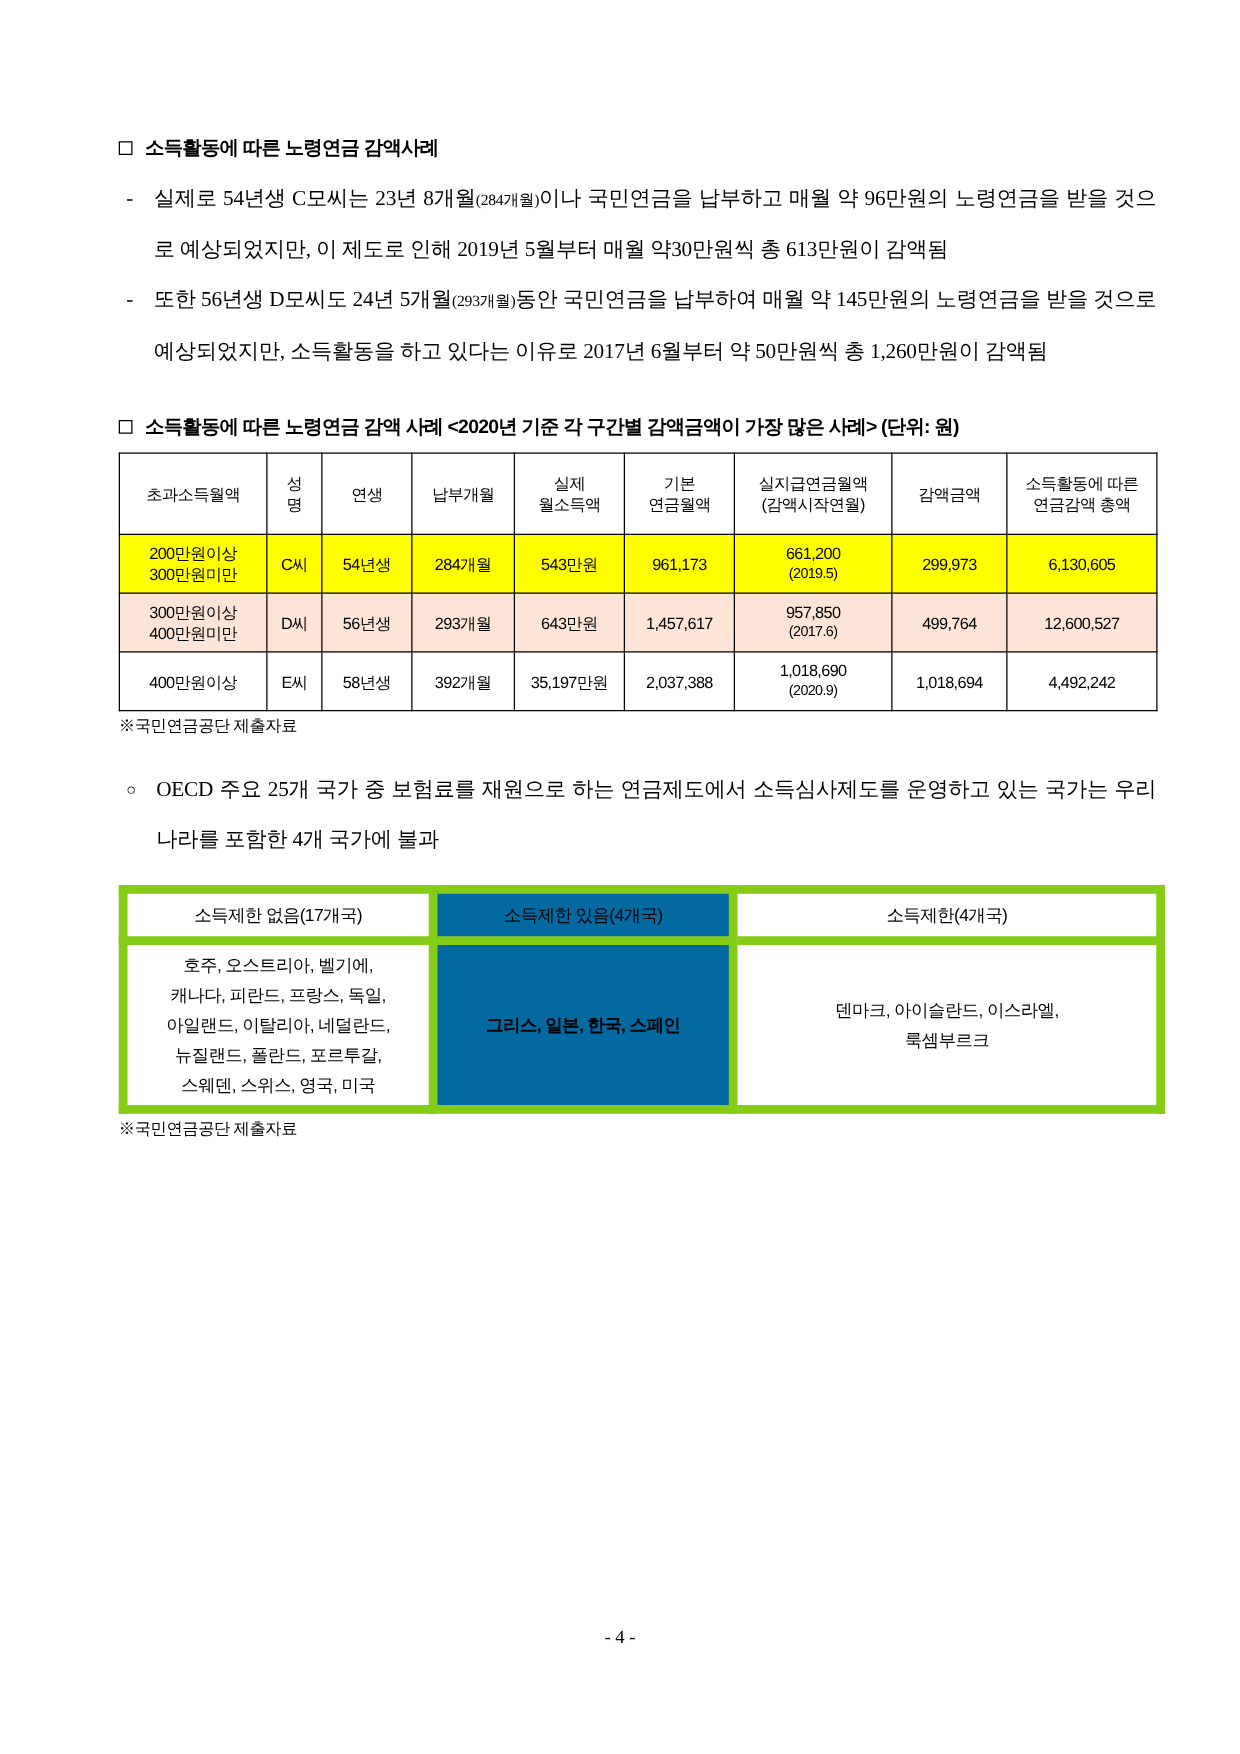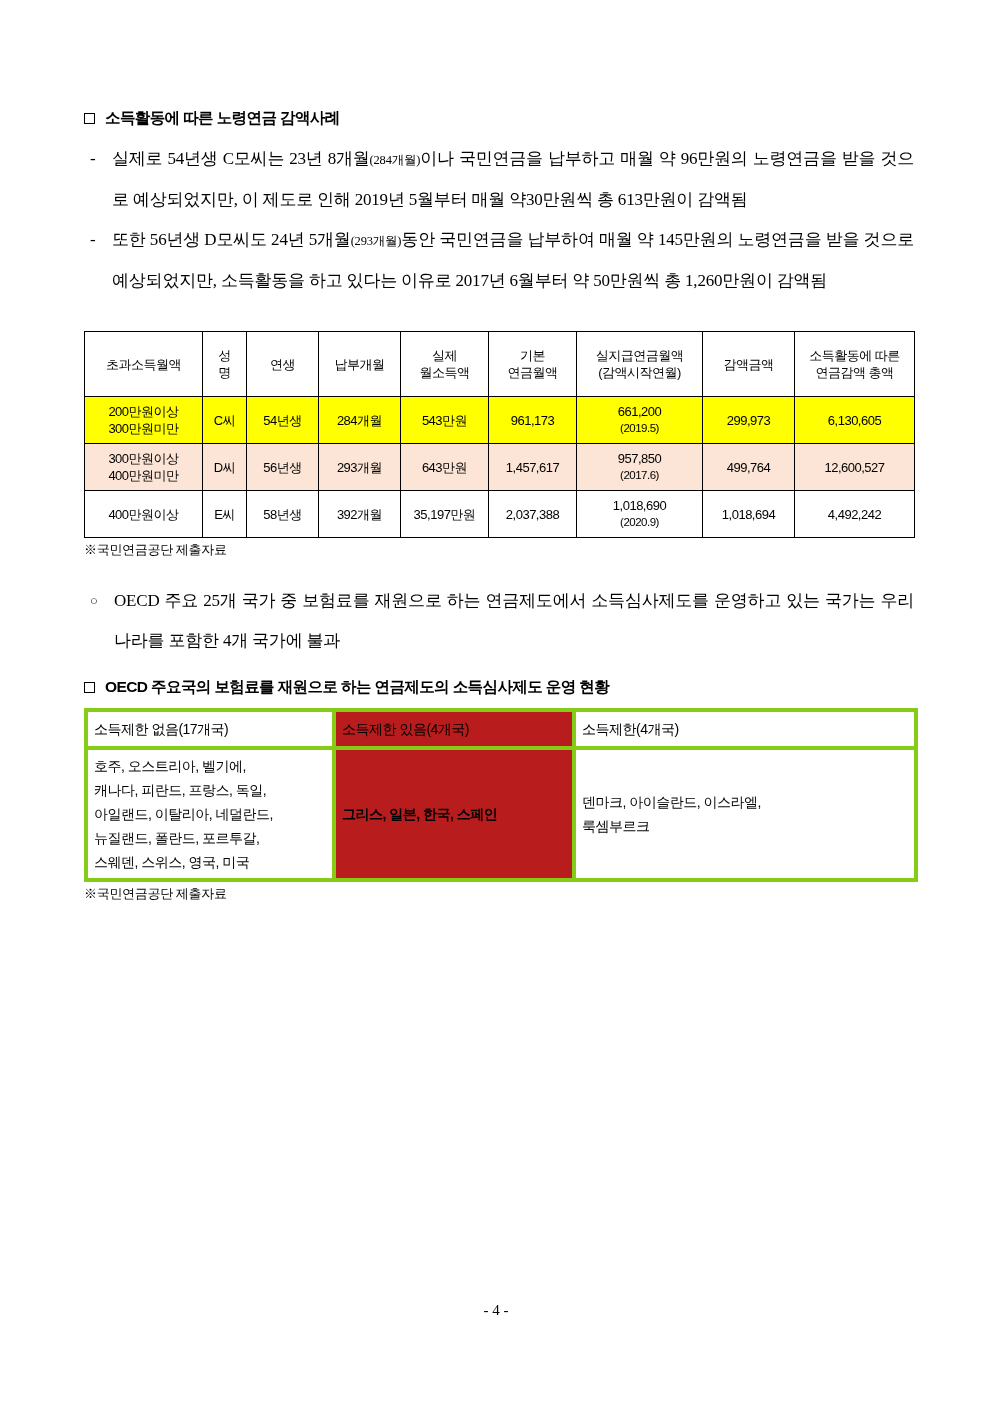--- a/index.html
+++ b/index.html
@@ -16,21 +16,21 @@
   }
   .page {
     position: relative;
     width: 992px;
     height: 1403px;
     padding: 0;
     box-sizing: border-box;
   }
   .content {
     position: absolute;
-    left: 84px;
+    left: 95px;
     top: 108px;
     width: 830px;
   }
 
   
   .head-line {
     display: flex;
     align-items: flex-start;
     font-family: "Liberation Sans", sans-serif;
     font-weight: bold;
@@ -119,29 +119,29 @@
     letter-spacing: -0.3px;
   }
 
   
   .tbl-oecd {
     width: 830px;
     table-layout: fixed;
     font-size: 14px;
   }
   .tbl-oecd th, .tbl-oecd td {
-    border: 4px solid #84cc16;
-    text-align: left;
+    border: 7px solid #84cc16;
+    text-align: center;
     vertical-align: middle;
     padding: 4px 6px;
     letter-spacing: -0.5px;
     line-height: 24px;
   }
   .tbl-oecd th { font-weight: normal; height: 26px; }
-  .oecd-yellow { background: #b91c1c; font-weight: bold; }
+  .oecd-yellow { background: #0369a1; font-weight: bold; }
   .oecd-list { line-height: 25px; font-size: 14px; margin-left: 43px; }
 
   .spacer-30 { height: 30px; }
   .spacer-22 { height: 22px; }
   .spacer-16 { height: 16px; }
 
   .pagenum {
     position: absolute;
     left: 0;
     top: 1302px;
@@ -168,20 +168,24 @@
           <span class="dash-body"><span>실제로 54년생 C모씨는 23년 8개월</span><span class="sm">(284개월)</span><span>이나 국민연금을 납부하고 매월 약 96만원의 노령연금을 받을 것으로 예상되었지만, 이 제도로 인해 2019년 5월부터 매월 약30만원씩 총 613만원이 감액됨</span></span>
         </div>
         <div class="dash-para">
           <span class="dash-mark">-</span>
           <span class="dash-body"><span>또한 56년생 D모씨도 24년 5개월</span><span class="sm">(293개월)</span><span>동안 국민연금을 납부하여 매월 약 145만원의 노령연금을 받을 것으로 예상되었지만, 소득활동을 하고 있다는 이유로 2017년 6월부터 약 50만원씩 총 1,260만원이 감액됨</span></span>
         </div>
       </div>
 
     <div class="spacer-30"></div>
 
+    <div class="head-line">
+      <span class="sq"></span>
+      <span class="head-text">소득활동에 따른 노령연금 감액 사례 &lt;2020년 기준 각 구간별 감액금액이 가장 많은 사례&gt; (단위: 원)</span>
+    </div>
 
     <table class="tbl-main">
       <colgroup>
         <col style="width:118px">
         <col style="width:44px">
         <col style="width:72px">
         <col style="width:82px">
         <col style="width:88px">
         <col style="width:88px">
         <col style="width:126px">
@@ -250,24 +254,20 @@
 
     <div class="spacer-22"></div>
 
     <div class="circ-para">
       <span class="circ-mark">○</span>
       <span class="dash-body">OECD 주요 25개 국가 중 보험료를 재원으로 하는 연금제도에서 소득심사제도를 운영하고 있는 국가는 우리나라를 포함한 4개 국가에 불과</span>
     </div>
 
     <div class="spacer-16"></div>
 
-    <div class="head-line">
-      <span class="sq"></span>
-      <span class="head-text">OECD 주요국의 보험료를 재원으로 하는 연금제도의 소득심사제도 운영 현황</span>
-    </div>
 
     <table class="tbl-oecd">
       <colgroup>
         <col style="width:248px">
         <col style="width:240px">
         <col style="width:342px">
       </colgroup>
       <thead>
         <tr id="t2-head">
             <th>소득제한 없음(17개국)</th>

